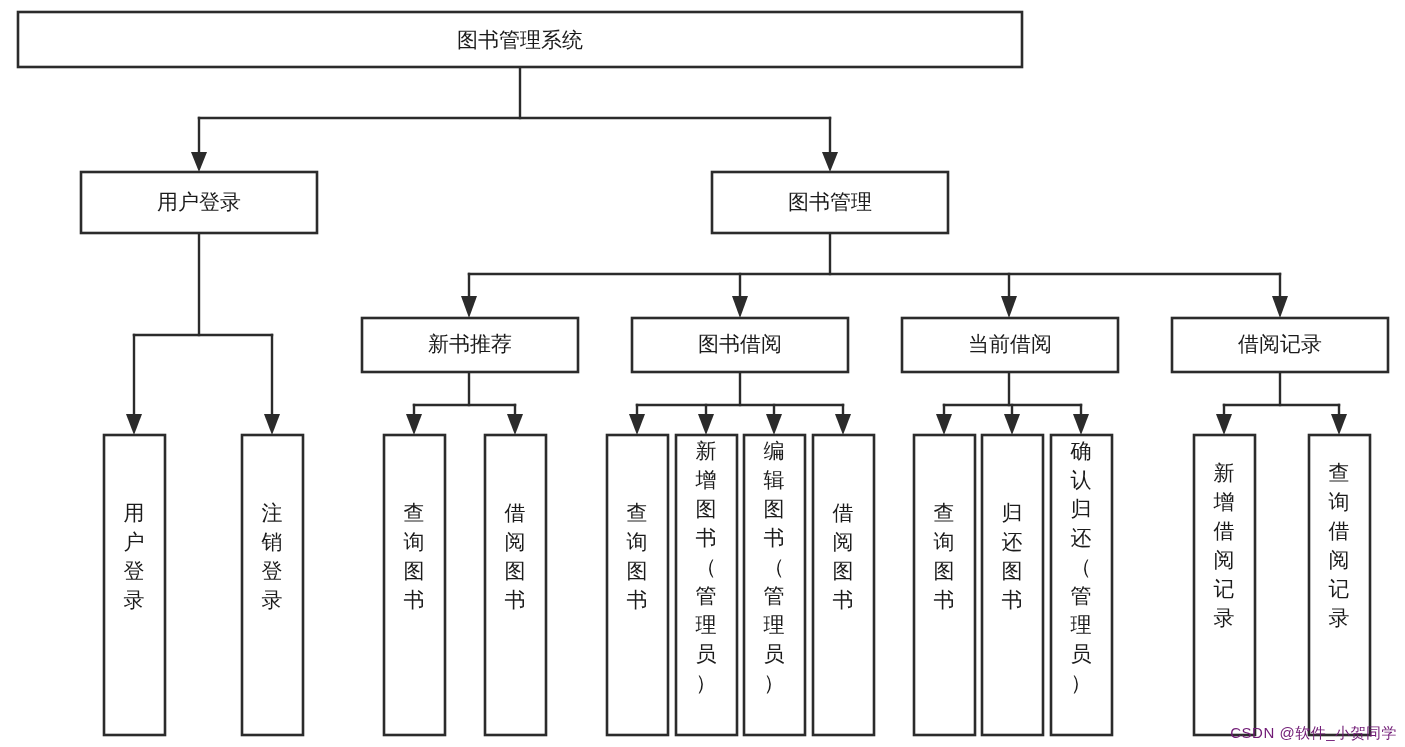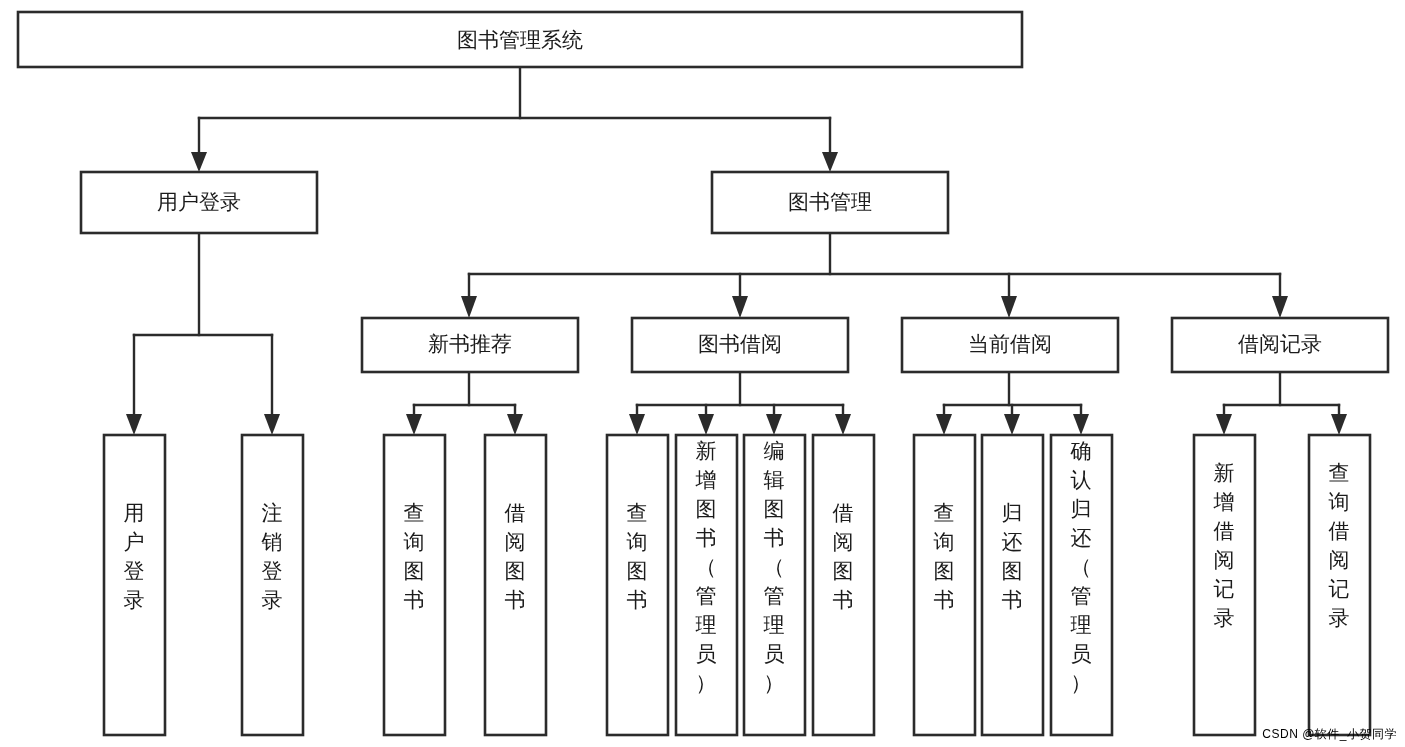--- a/index.html
+++ b/index.html
@@ -54,22 +54,22 @@
     font-family: "Liberation Sans", "DejaVu Sans", sans-serif;
     font-size: 21px;
     fill: #1b1b1b;
     text-anchor: middle;
   }
   .watermark {
     position: absolute;
     right: 8px;
     bottom: 4px;
     font-family: "Liberation Sans", "DejaVu Sans", sans-serif;
-    font-size: 12px;
-    color: #000000;
+    font-size: 15px;
+    color: #701a75;
     white-space: nowrap;
     pointer-events: none;
     letter-spacing: 0.5px;
     margin-left: 16px;
   }
 </style>
 </head>
 <body>
 
 <div id="diagram-root">

